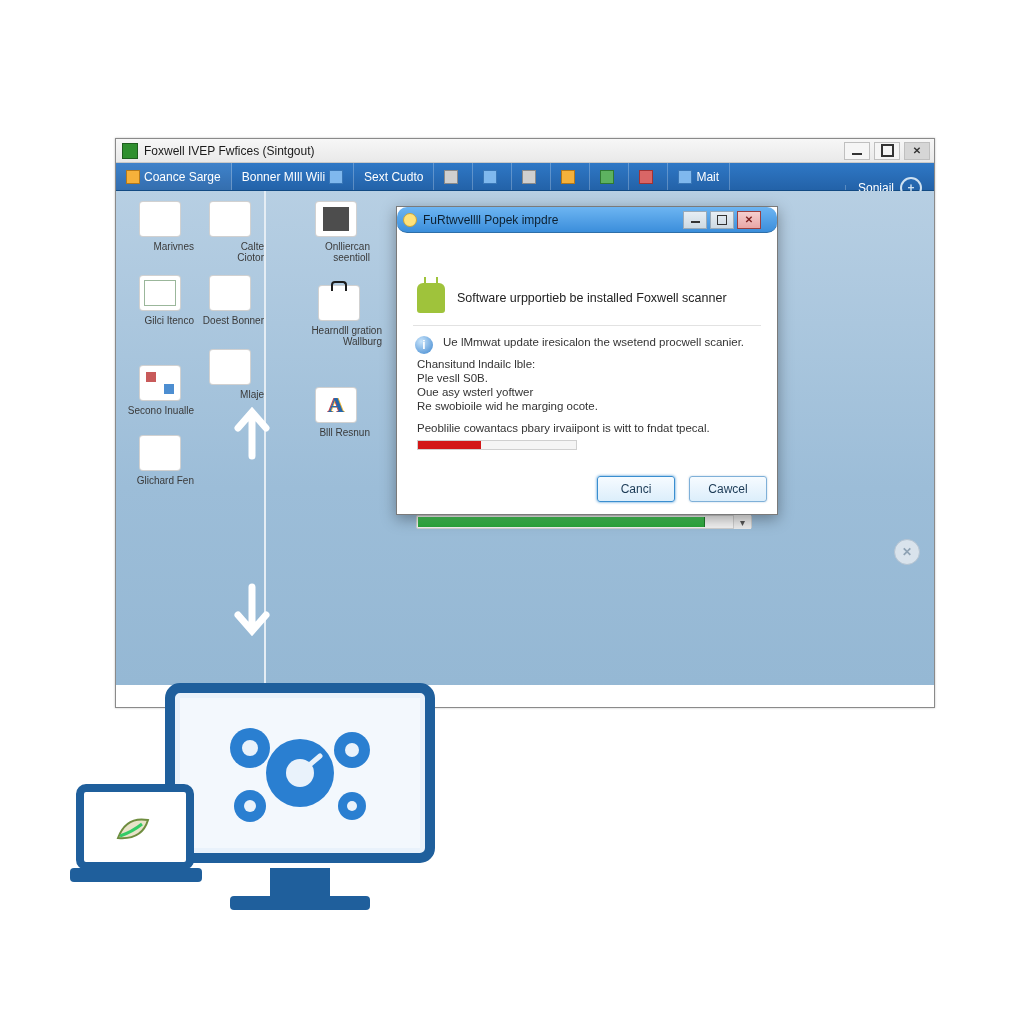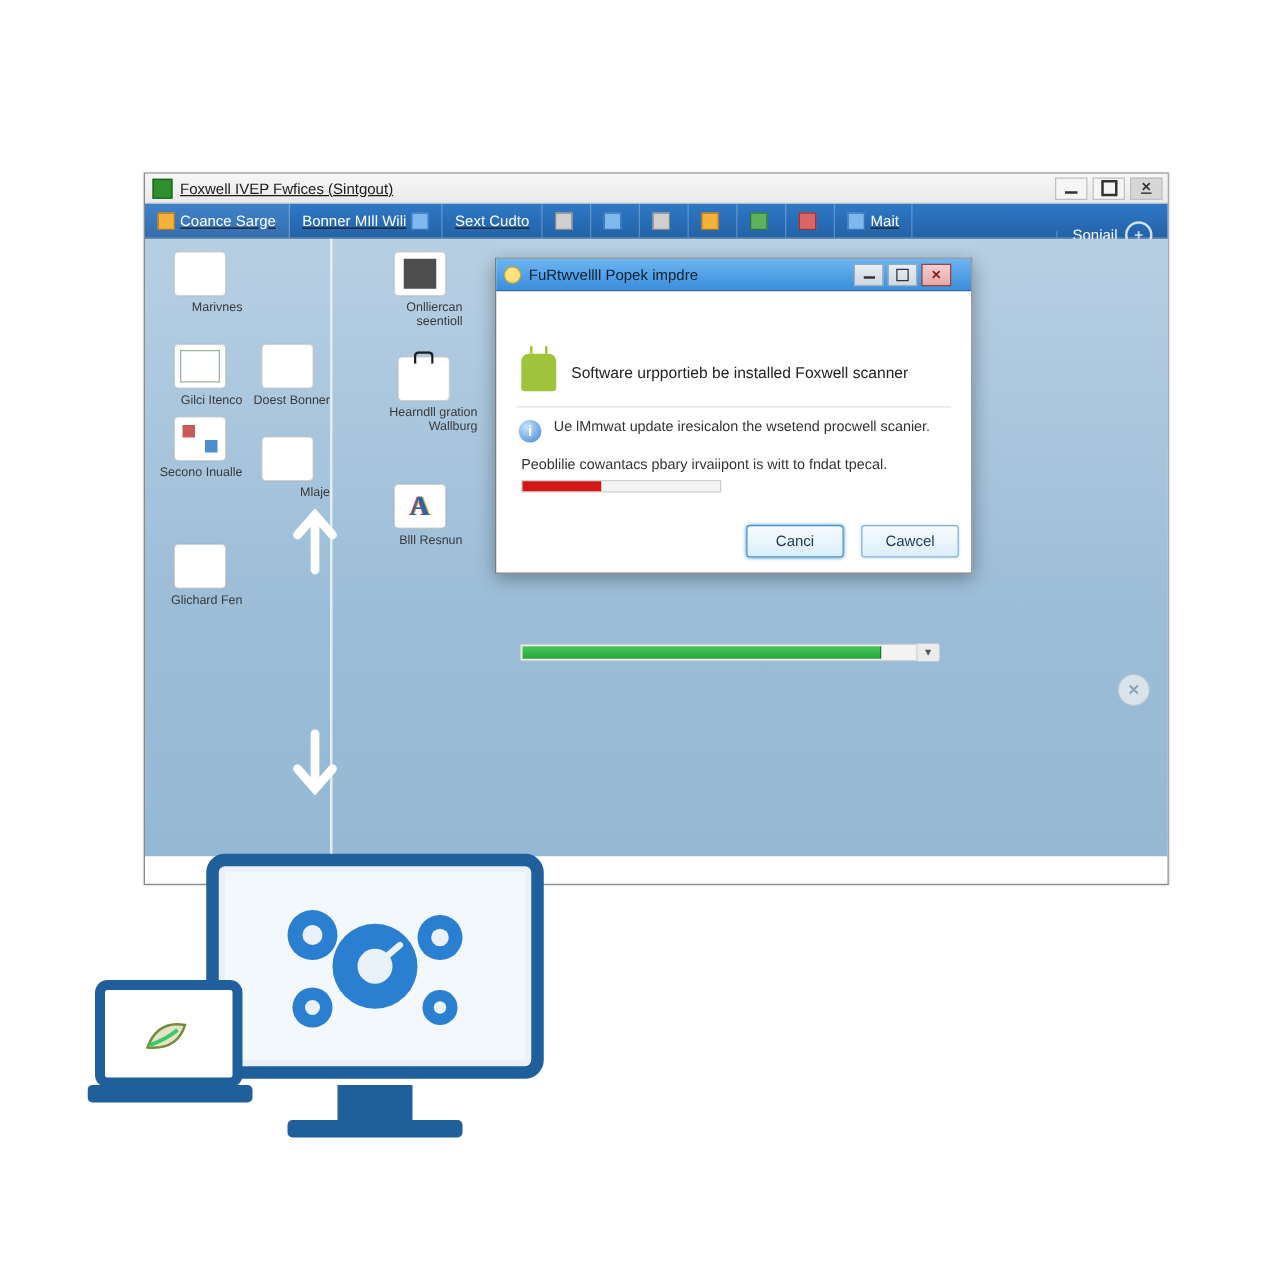--- a/index.html
+++ b/index.html
@@ -16,21 +16,20 @@
   
   .app-window {
     position: absolute;
     left: 115px;
     top: 138px;
     width: 820px;
     height: 570px;
     border: 1px solid #8a8a8a;
     box-shadow: 0 0 2px rgba(0,0,0,.25);
     background: #ffffff;
-    text-decoration: underline;
   }
 
   
   .app-titlebar {
     height: 24px;
     background: linear-gradient(#f7f7f7,#e9e9e9);
     border-bottom: 1px solid #c9c9c9;
     display: flex;
     align-items: center;
     padding: 0 4px 0 6px;
@@ -134,21 +133,21 @@
   .bi-parts::before{content:"";position:absolute;left:6px;top:6px;width:10px;height:10px;background:#c85a5a;}
   .bi-parts::after {content:"";position:absolute;right:6px;bottom:6px;width:10px;height:10px;background:#4d8ed1;}
   .bi-a     { background:#fff; display:flex;align-items:center;justify-content:center;}
   .bi-a::after{content:"A"; font:700 22px/1 Georgia; color:#2366ac; text-shadow:1px 0 #e8b43a, -1px 0 #cf4646;}
 
   
   .p-c1r1{left:10px;  top:10px;}
   .p-c2r1{left:80px;  top:10px;}
   .p-c1r2{left:10px;  top:84px;}
   .p-c2r2{left:80px;  top:84px;}
-  .p-c1r3{left:10px;  top:142px;}
+  .p-c1r3{left:10px;  top:174px;}
   .p-c2r3{left:80px;  top:158px;}
   .p-c1r4{left:10px;  top:244px;}
   
   .p-c3r1{left:186px; top:10px;}
   .p-c3r2{left:180px; top:94px;}
   .p-c3r3{left:186px; top:196px;}
 
   
   .arrow {
     position:absolute; left:116px; width:40px; height:54px;
@@ -201,20 +200,21 @@
     border:1px solid #7a7a7a;
     box-shadow: 0 4px 14px rgba(0,0,0,.35);
     z-index: 5;
   }
   .dlg-titlebar{
     height:26px;
     background: linear-gradient(#6db5f2,#3b8edb);
     display:flex; align-items:center; padding:0 16px 0 6px;
     color:#173355; font-size:12px;
     border-bottom:1px solid #2e6fa8;
+    border-radius:10px;
   }
   .dlg-titlebar .dlg-icon{
     width:14px;height:14px;margin-right:6px;
     background:#ffe27a;border:1px solid #c9a53a;border-radius:50%;
   }
   .dlg-titlebar .title-text{color:#0d2030;}
   .dlg-winbtns{margin-left:auto;display:flex;}
   .dlg-winbtn{
     width:24px;height:18px;border:1px solid #9a4040;
     background:linear-gradient(#f5cfcf,#e9a6a6);
@@ -360,20 +360,25 @@
     </div>
   </div>
 
   <div class="workspace">
     <div class="divider"></div>
 
     <div class="dgrid p-c1r1">
       <div class="bigicon bi-win"></div>
       <div class="lbl">Marivnes</div>
     </div>
+    <div class="dgrid p-c2r1">
+      <div class="bigicon bi-mon"></div>
+      <div class="lbl">Calte
+Ciotor</div>
+    </div>
     <div class="dgrid p-c1r2">
       <div class="bigicon bi-cal"></div>
       <div class="lbl">Gilci Itenco</div>
     </div>
     <div class="dgrid p-c2r2">
       <div class="bigicon bi-disc"></div>
       <div class="lbl">Doest Bonner</div>
     </div>
     <div class="dgrid p-c1r3">
       <div class="bigicon bi-parts"></div>
@@ -442,20 +447,26 @@
     <div class="dlg-head-row">
       <span class="android-icon"></span>
       <span class="headline">Software urpportieb be installed Foxwell scanner</span>
     </div>
 
     <div class="dlg-info-row">
       <span class="info-icon">i</span>
       <span class="txt">Ue lMmwat update iresicalon the wsetend procwell scanier.</span>
     </div>
 
+    <div class="dlg-lines">
+      <p>Chansitund lndailc lble:</p>
+      <p>Ple vesll S0B.</p>
+      <p>Oue asy wsterl yoftwer</p>
+      <p>Re swobioile wid he marging ocote.</p>
+    </div>
 
     <p class="dlg-note">Peoblilie cowantacs pbary irvaiipont is witt to fndat tpecal.</p>
 
     <div class="dlg-red-prog"></div>
   </div>
 
   <div class="dlg-btnrow">
     <div class="dlg-btn primary">Canci</div>
     <div class="dlg-btn">Cawcel</div>
   </div>

